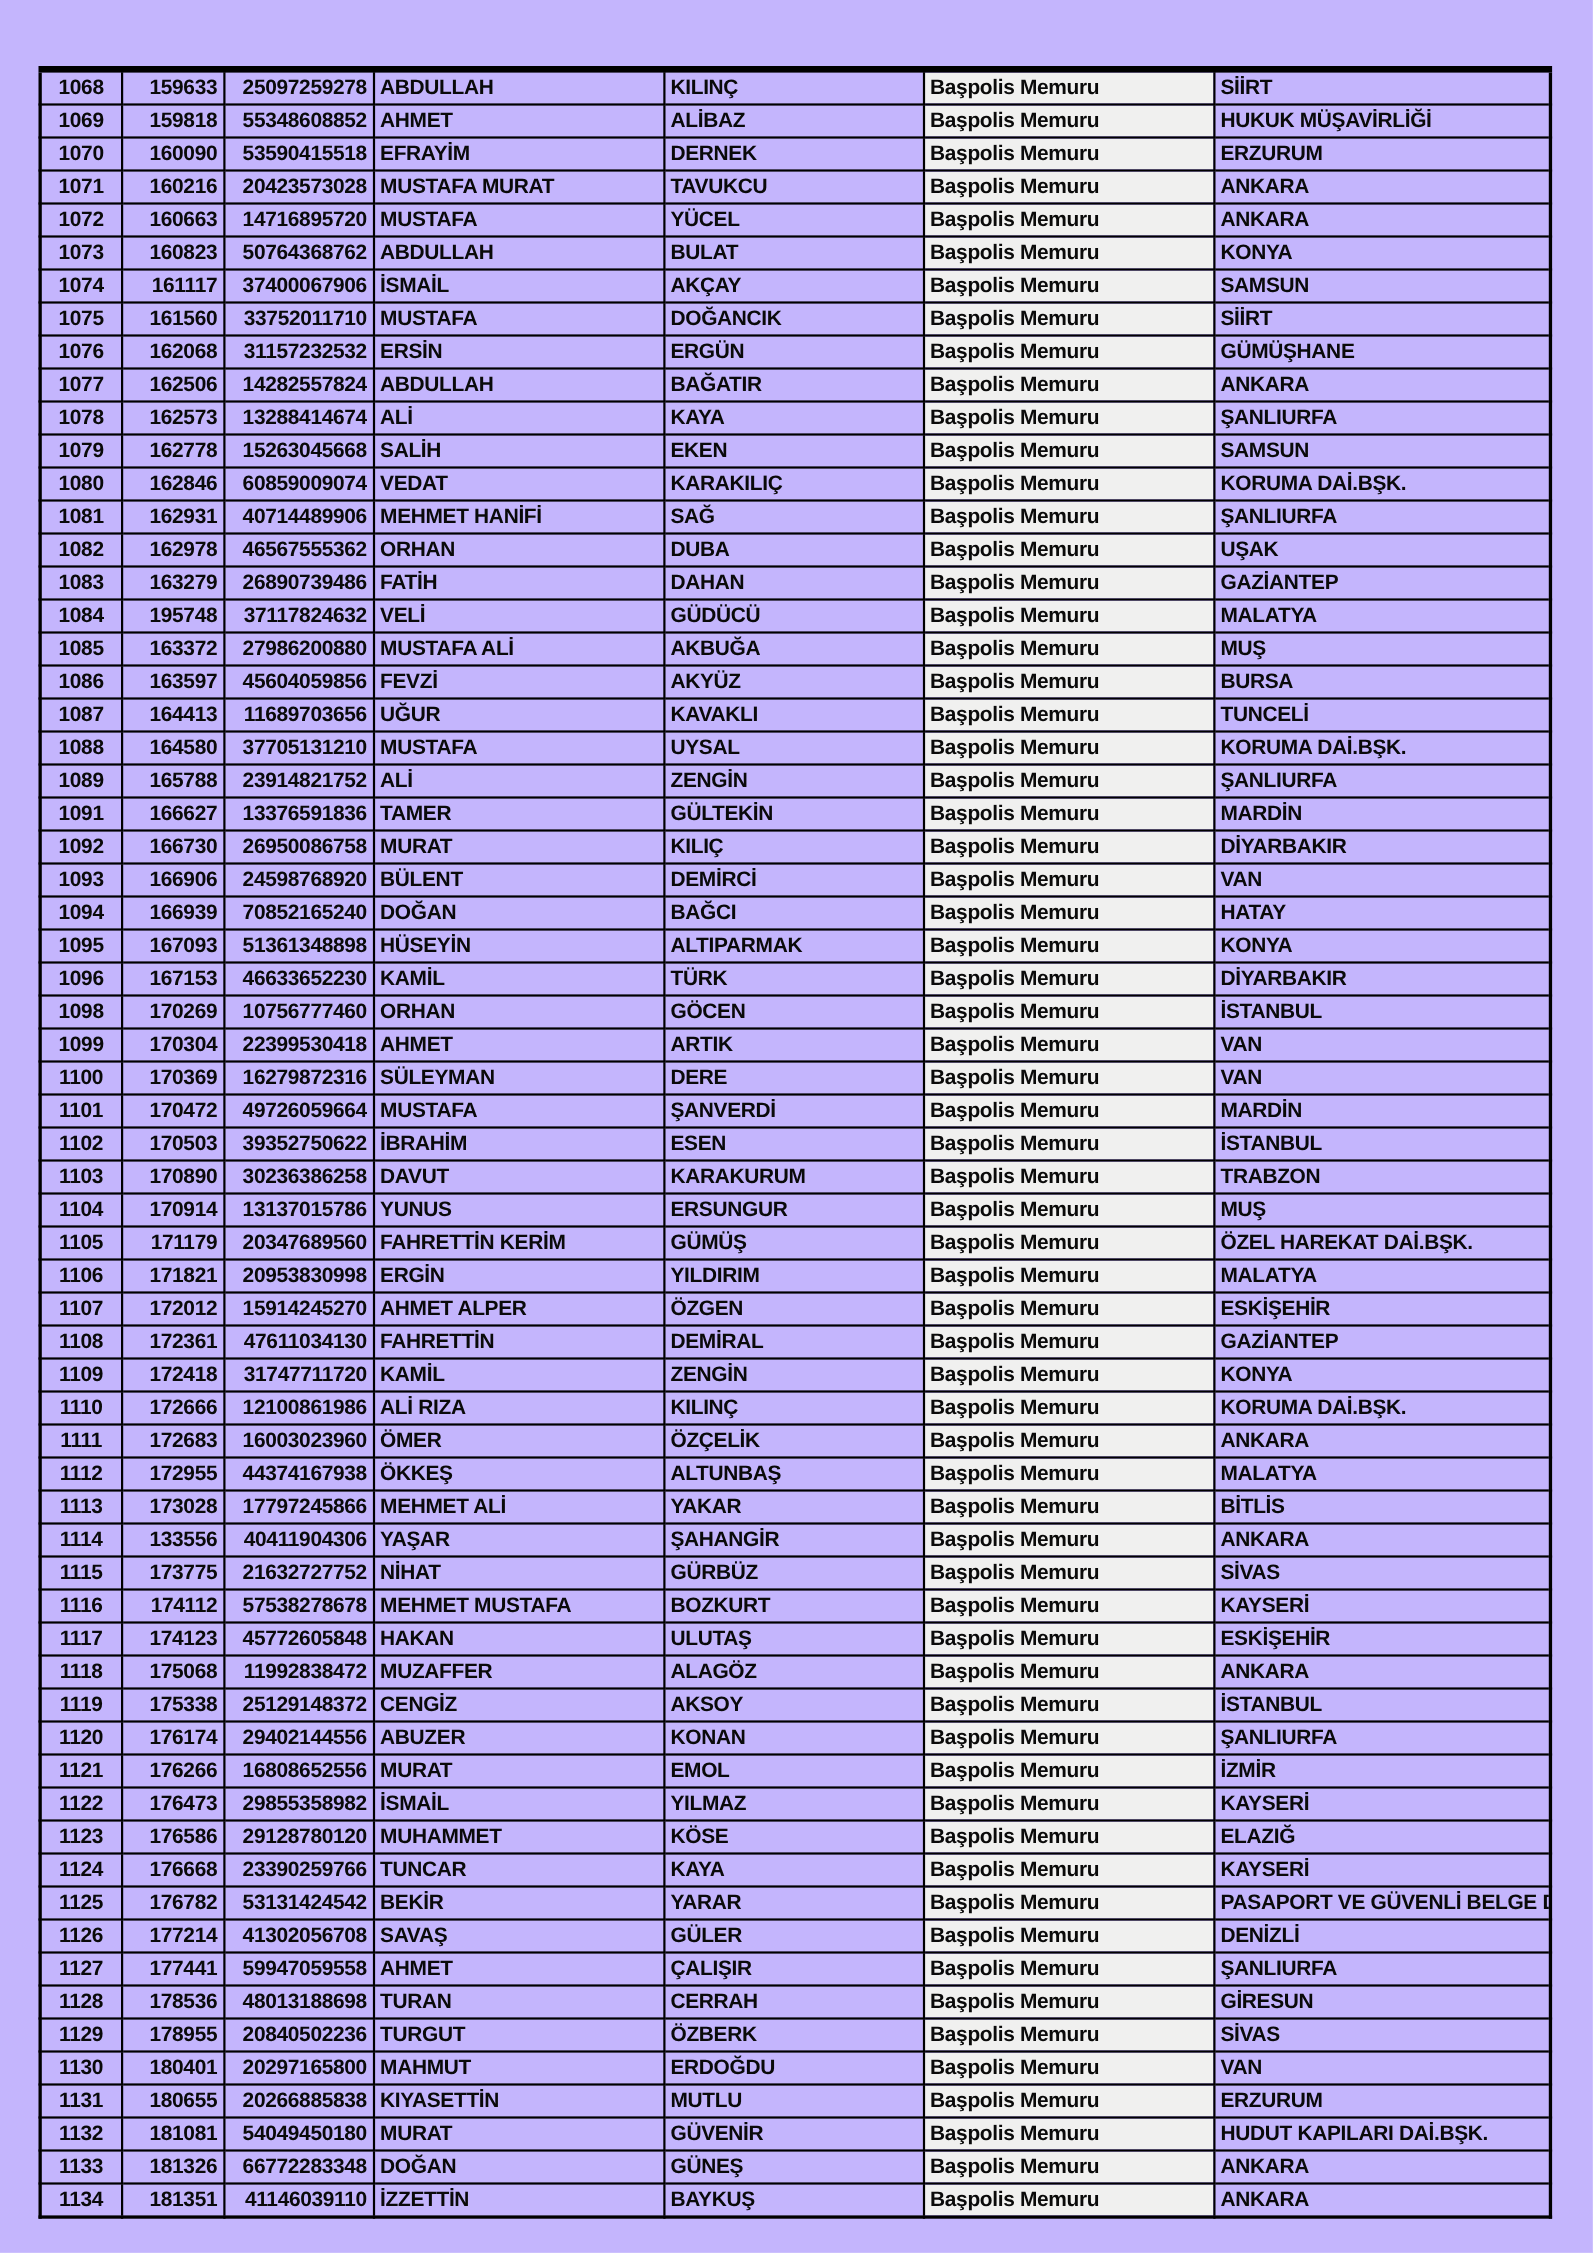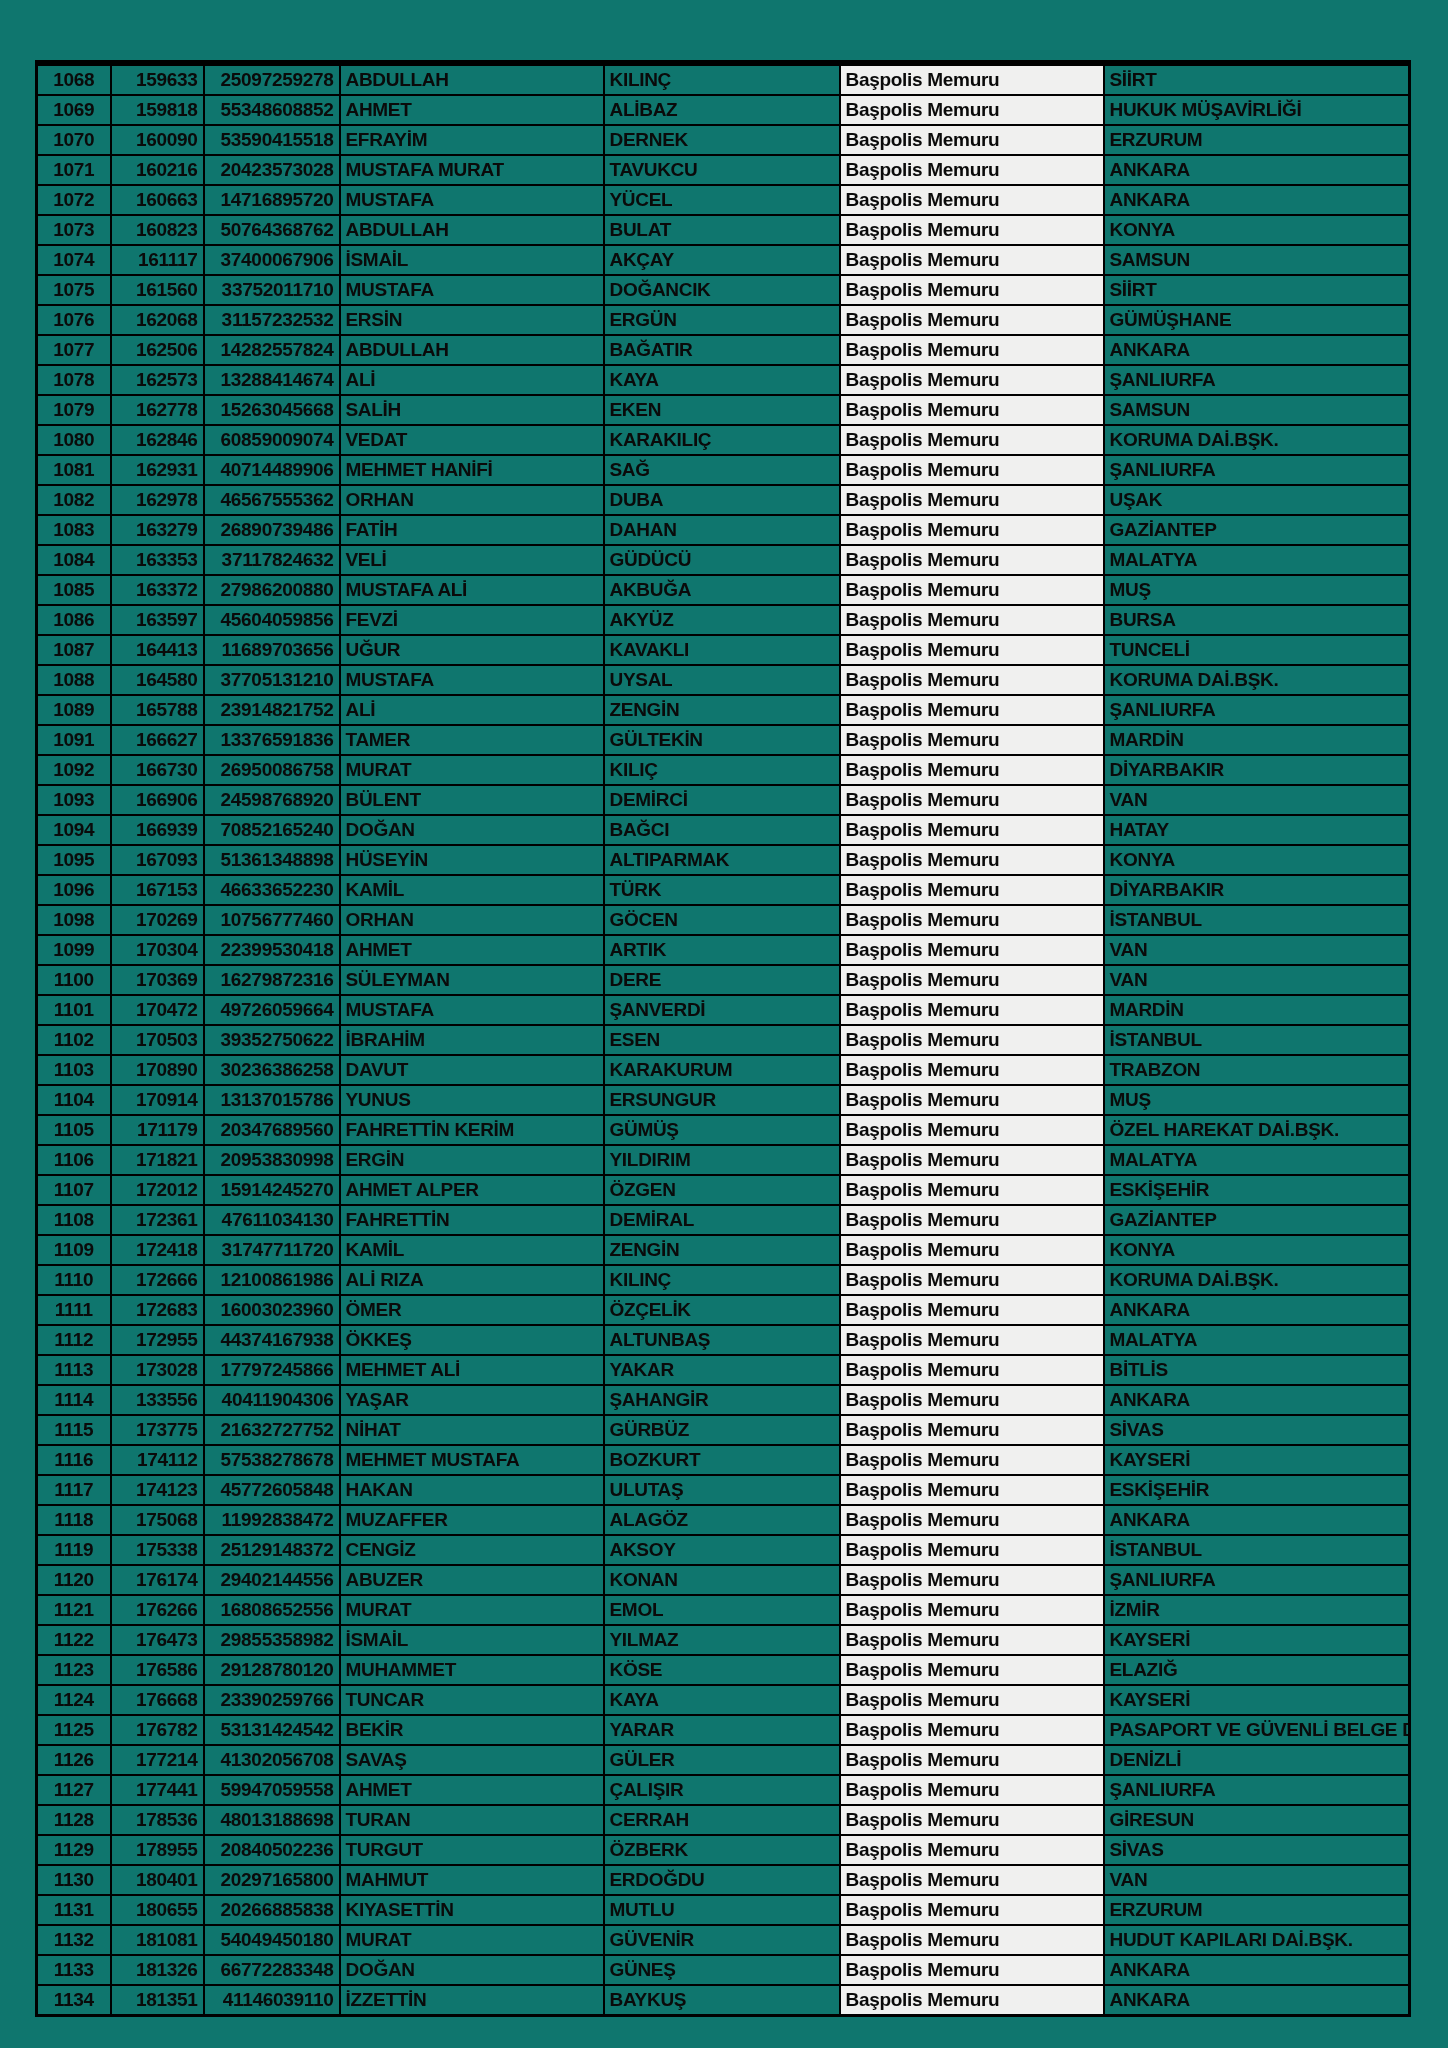--- a/index.html
+++ b/index.html
@@ -2,21 +2,21 @@
 <html><head>
 <meta charset="utf-8">
 <style>
   html,body{margin:0;padding:0;}
   body{
     width:1448px;height:2048px;
     background:#ffffff;
     font-family:"Liberation Sans", sans-serif;
     position:relative;
   }
-  .page{position:absolute;inset:0;background:#0f766e;}
+  .page{position:absolute;inset:0;background:#c4b5fd;}
   table.roster{
     position:absolute;
     left:35px;top:60px;
     width:1373px;
     border-collapse:collapse;
     table-layout:fixed;
     border:3px solid #000;
     border-top:6px solid #000;
   }
   table.roster td{
@@ -194,21 +194,21 @@
           <td class="c-no">1083</td>
           <td class="c-reg">163279</td>
           <td class="c-tc">26890739486</td>
           <td class="c-name">FATİH</td>
           <td class="c-sur">DAHAN</td>
           <td class="c-title">Başpolis Memuru</td>
           <td class="c-unit">GAZİANTEP</td>
         </tr>
         <tr>
           <td class="c-no">1084</td>
-          <td class="c-reg">163353</td>
+          <td class="c-reg">195748</td>
           <td class="c-tc">37117824632</td>
           <td class="c-name">VELİ</td>
           <td class="c-sur">GÜDÜCÜ</td>
           <td class="c-title">Başpolis Memuru</td>
           <td class="c-unit">MALATYA</td>
         </tr>
         <tr>
           <td class="c-no">1085</td>
           <td class="c-reg">163372</td>
           <td class="c-tc">27986200880</td>

